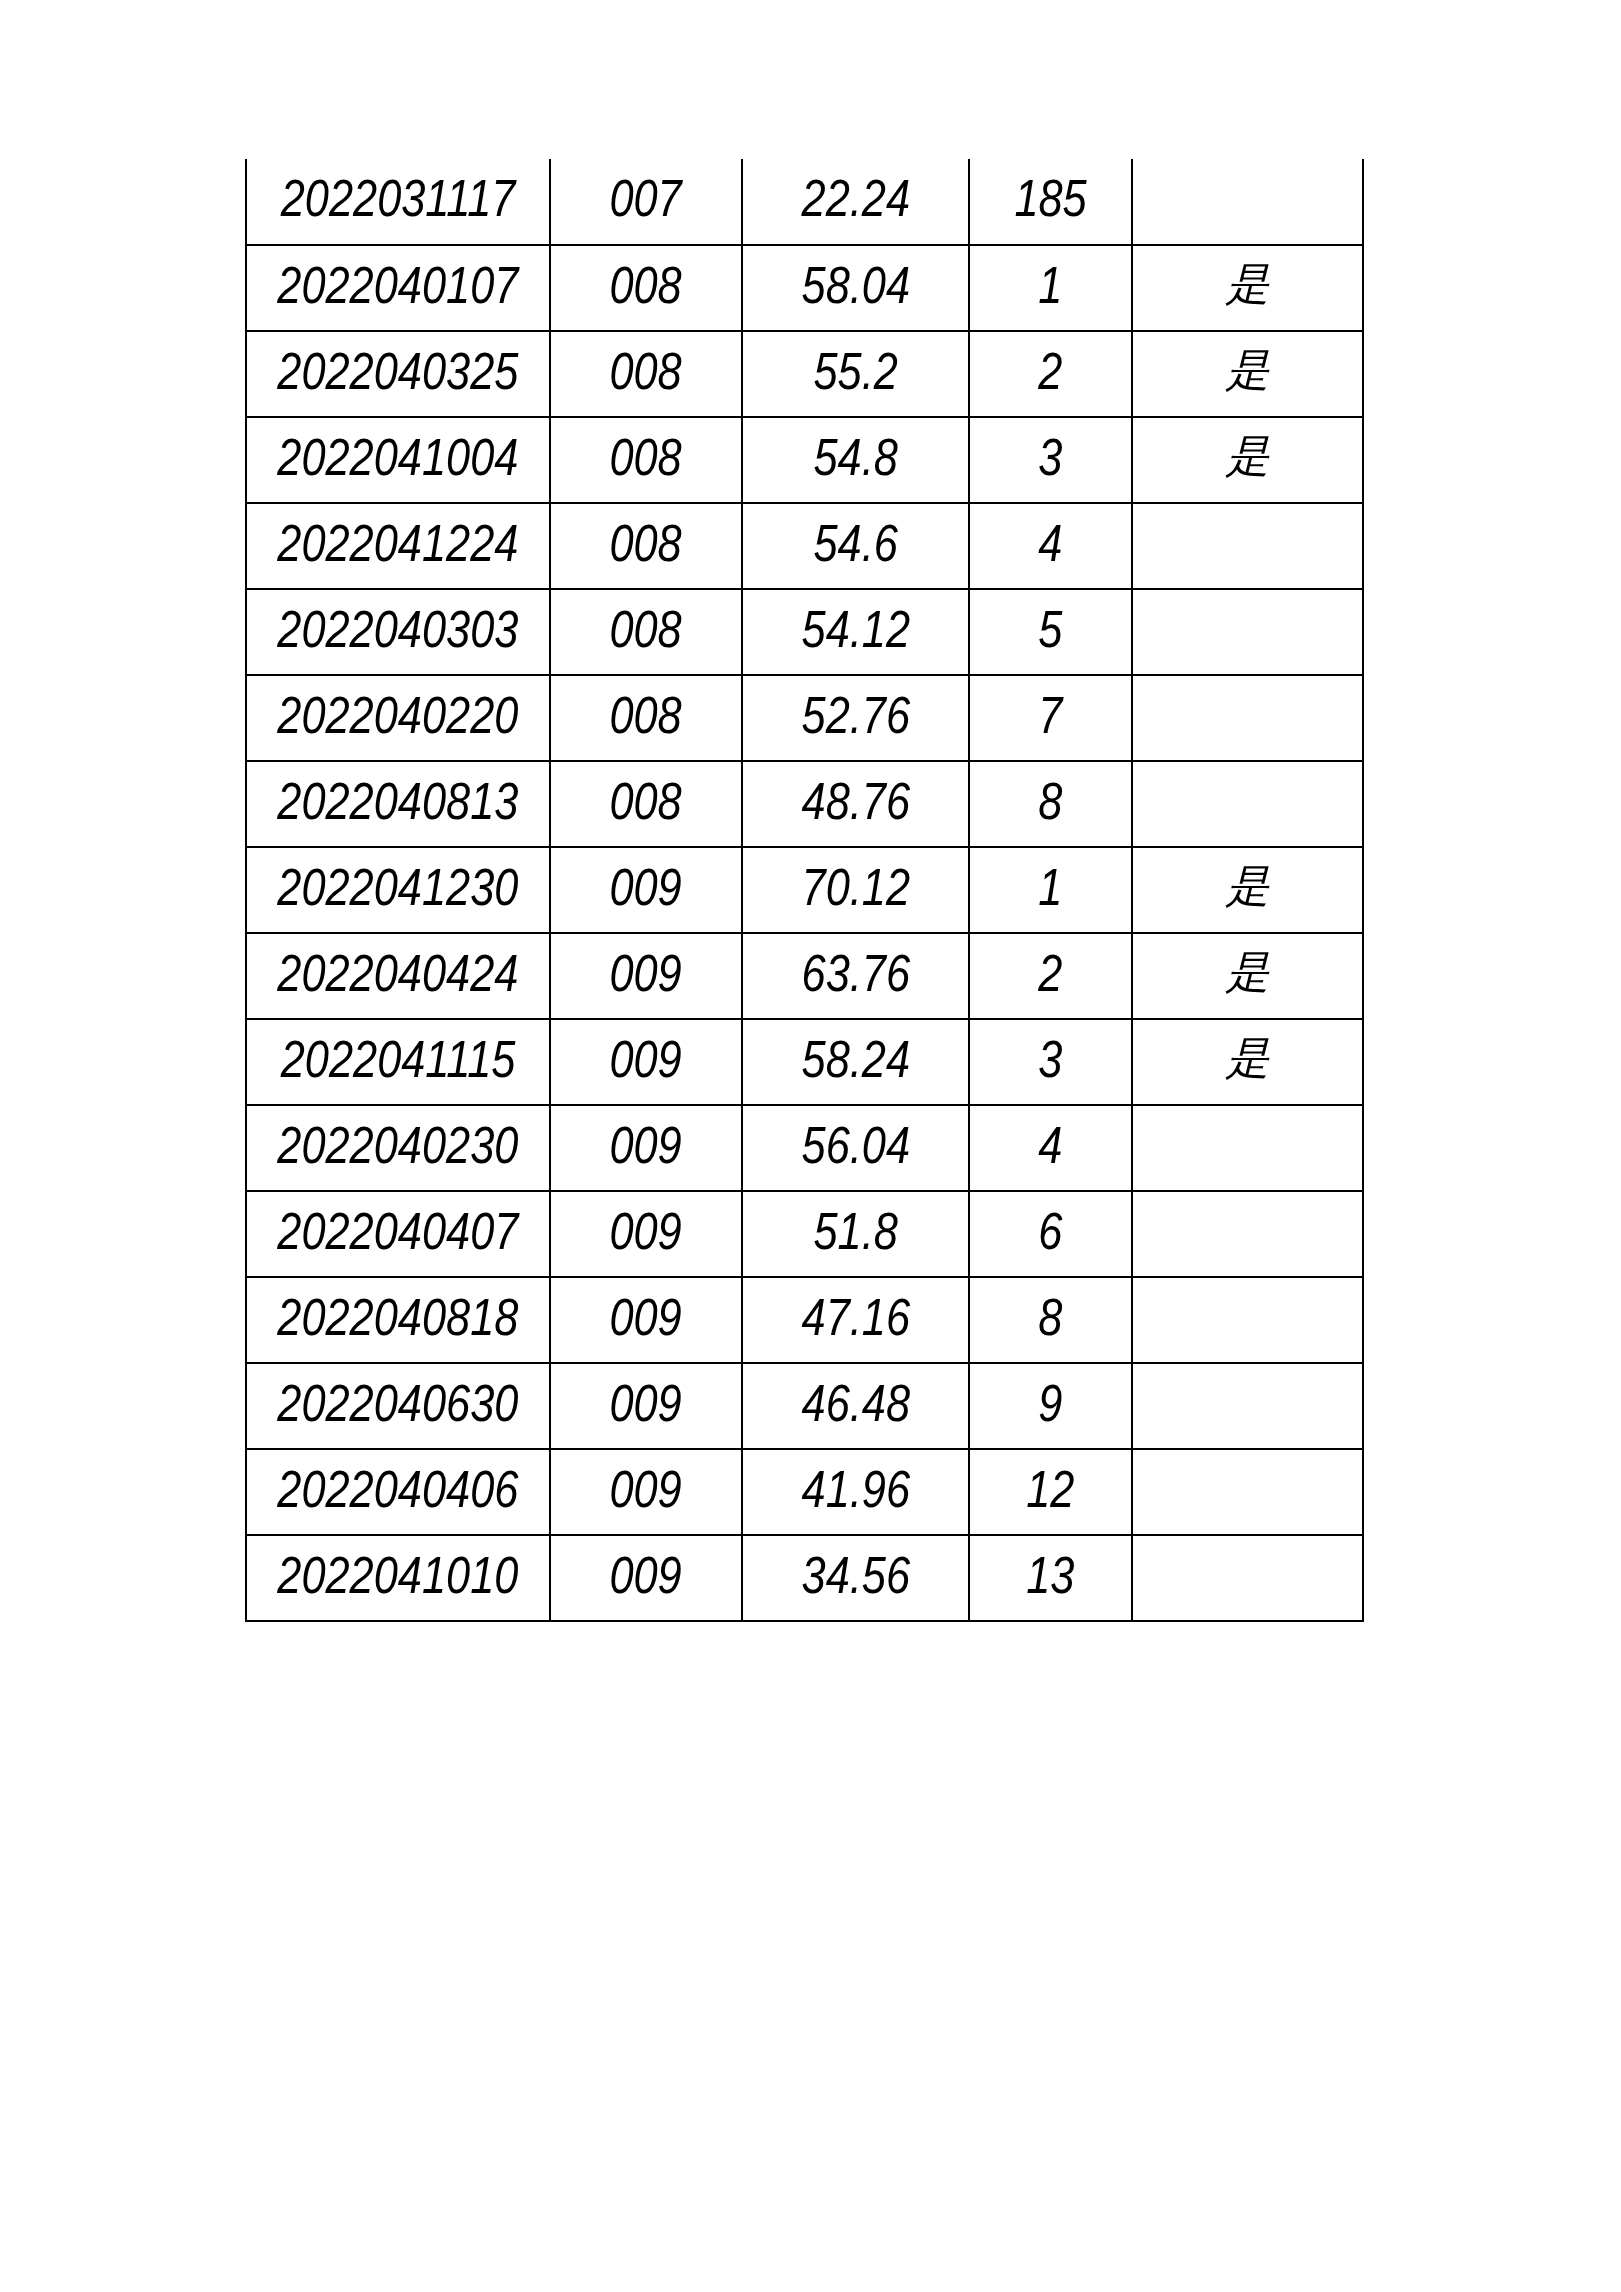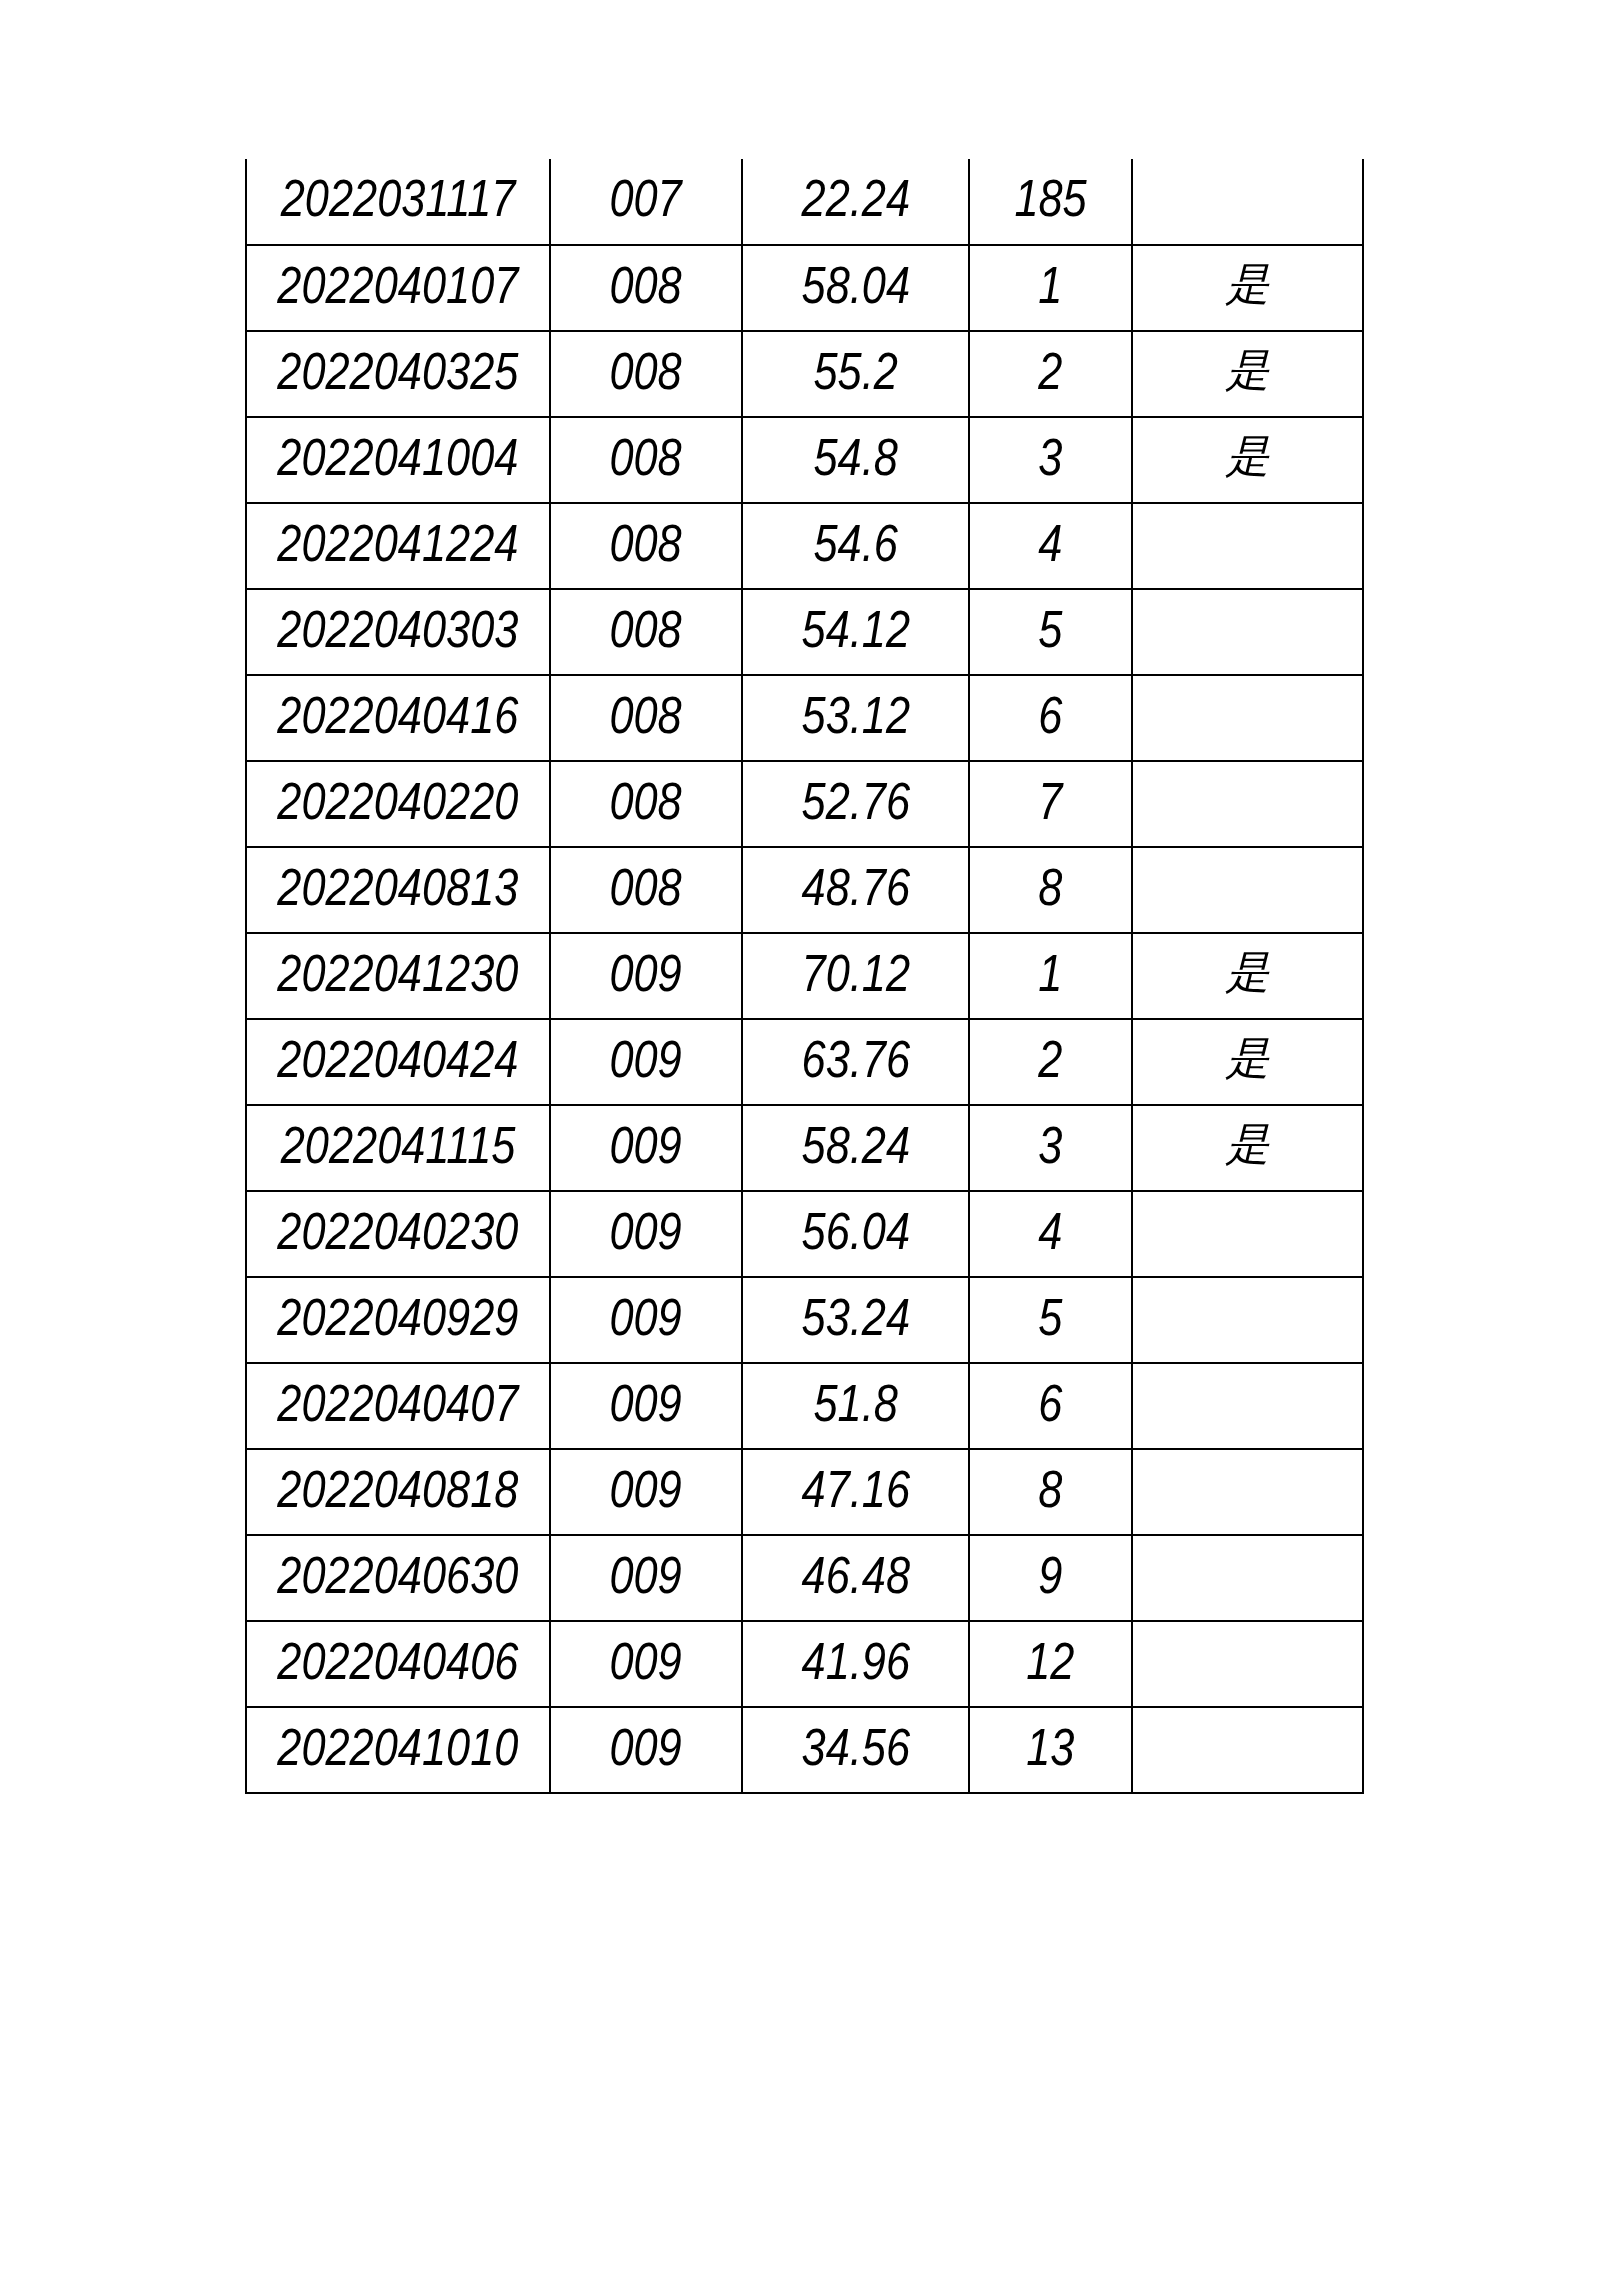--- a/index.html
+++ b/index.html
@@ -103,27 +103,20 @@
       <td class="mark"><span></span></td>
     </tr>
     <tr>
       <td class="num"><span>2022040303</span></td>
       <td class="num"><span>008</span></td>
       <td class="num"><span>54.12</span></td>
       <td class="num"><span>5</span></td>
       <td class="mark"><span></span></td>
     </tr>
     <tr>
-      <td class="num"><span>2022040416</span></td>
-      <td class="num"><span>008</span></td>
-      <td class="num"><span>53.12</span></td>
-      <td class="num"><span>6</span></td>
-      <td class="mark"><span></span></td>
-    </tr>
-    <tr>
       <td class="num"><span>2022040220</span></td>
       <td class="num"><span>008</span></td>
       <td class="num"><span>52.76</span></td>
       <td class="num"><span>7</span></td>
       <td class="mark"><span></span></td>
     </tr>
     <tr>
       <td class="num"><span>2022040813</span></td>
       <td class="num"><span>008</span></td>
       <td class="num"><span>48.76</span></td>
@@ -152,27 +145,20 @@
       <td class="mark"><span>是</span></td>
     </tr>
     <tr>
       <td class="num"><span>2022040230</span></td>
       <td class="num"><span>009</span></td>
       <td class="num"><span>56.04</span></td>
       <td class="num"><span>4</span></td>
       <td class="mark"><span></span></td>
     </tr>
     <tr>
-      <td class="num"><span>2022040929</span></td>
-      <td class="num"><span>009</span></td>
-      <td class="num"><span>53.24</span></td>
-      <td class="num"><span>5</span></td>
-      <td class="mark"><span></span></td>
-    </tr>
-    <tr>
       <td class="num"><span>2022040407</span></td>
       <td class="num"><span>009</span></td>
       <td class="num"><span>51.8</span></td>
       <td class="num"><span>6</span></td>
       <td class="mark"><span></span></td>
     </tr>
     <tr>
       <td class="num"><span>2022040818</span></td>
       <td class="num"><span>009</span></td>
       <td class="num"><span>47.16</span></td>

